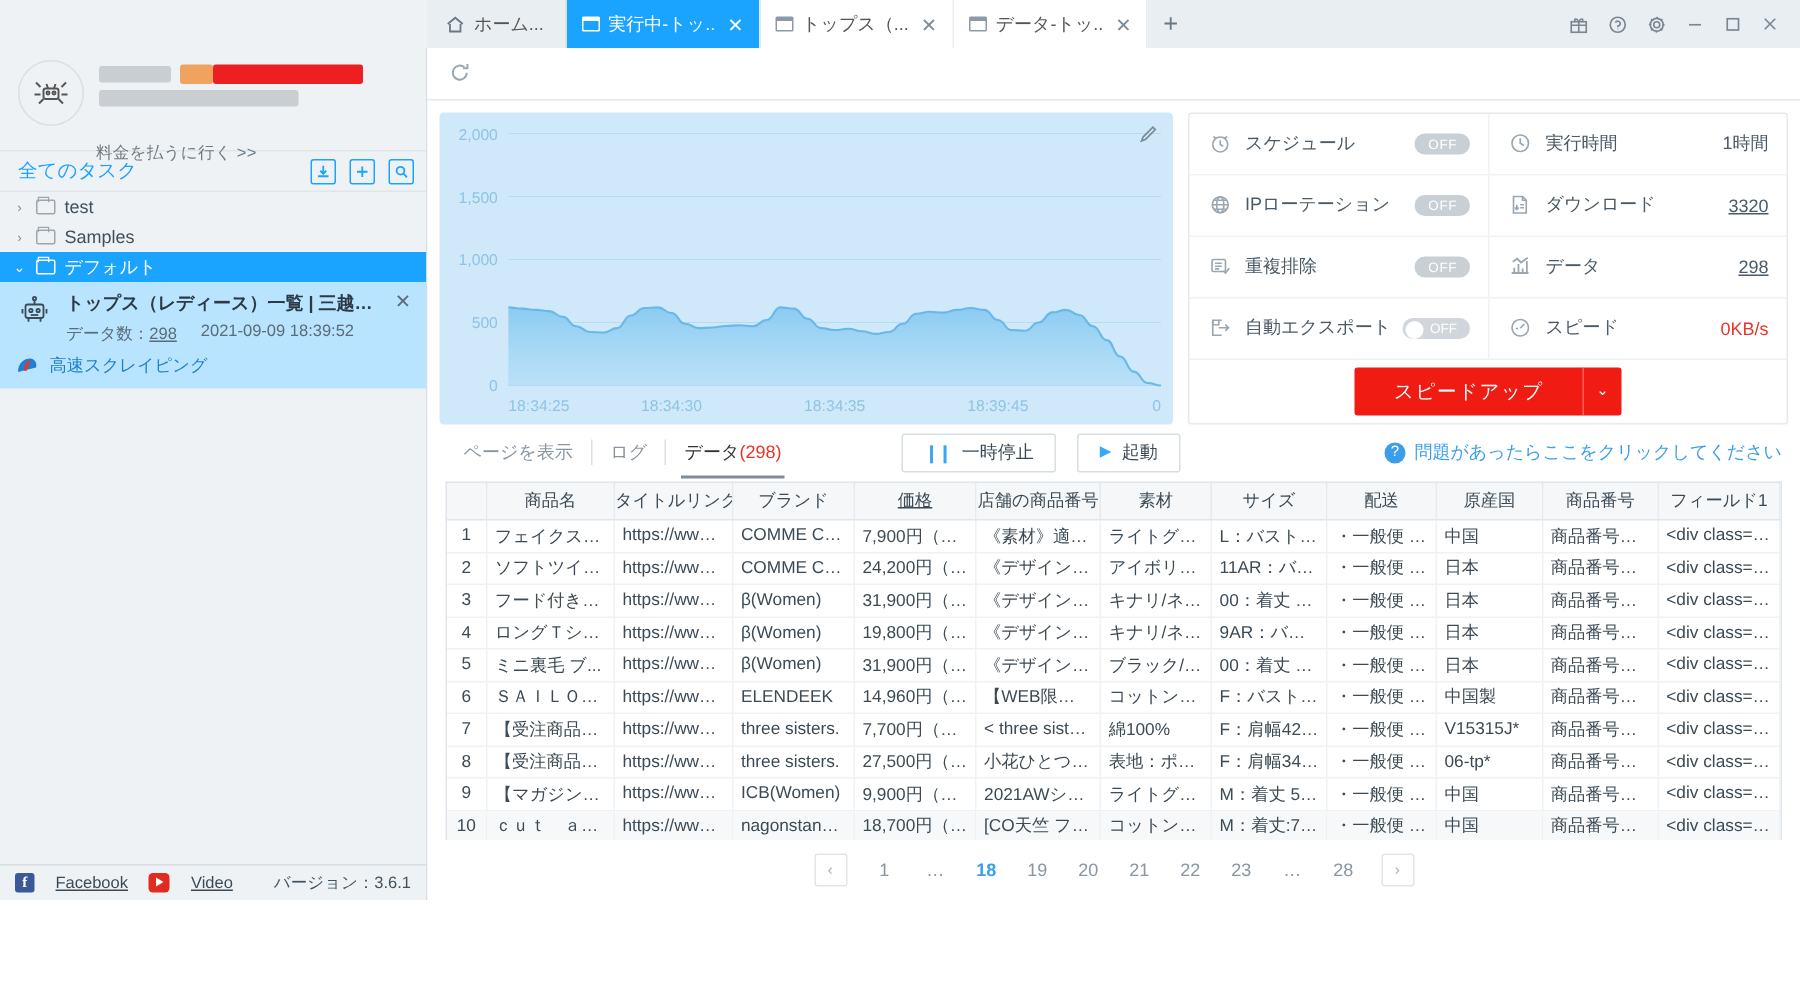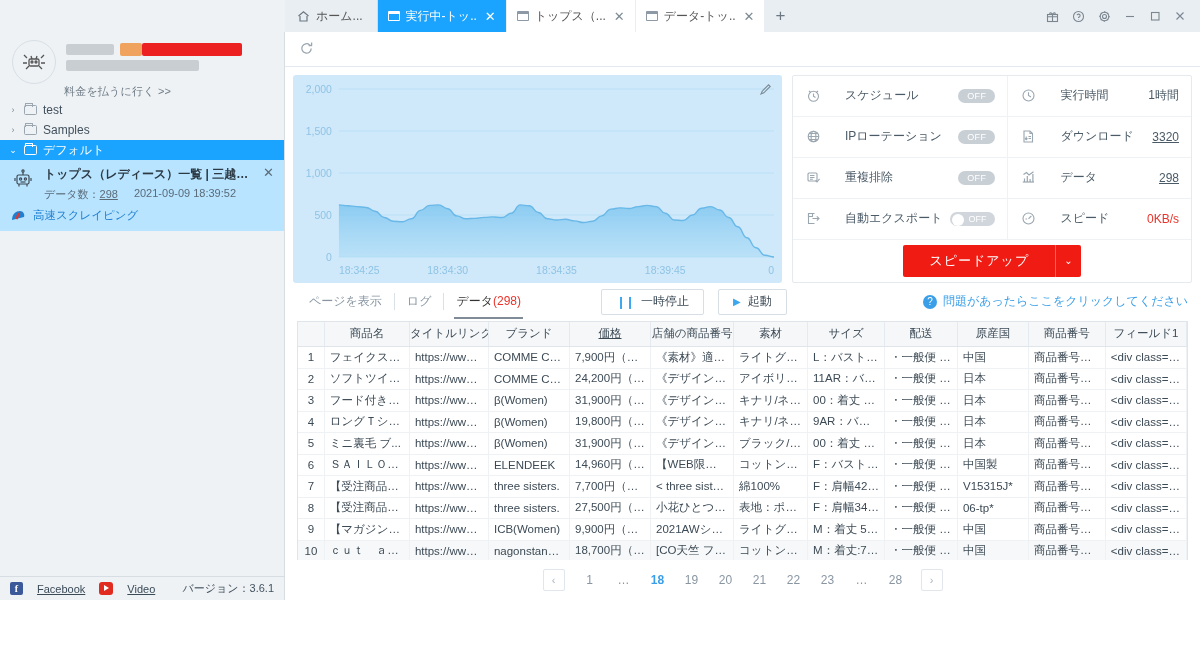--- a/index.html
+++ b/index.html
@@ -52,21 +52,21 @@
     background: #eef2f5; border: 1px solid #d8dfe5;
     display: flex; align-items: center; justify-content: center;
     flex: 0 0 auto; color: #555;
   }
   .acct-lines { flex: 1; padding-top: 3px; }
   .redact { border-radius: 2px; margin-bottom: 4px; }
   .r1 { height: 11px; width: 48px; background: #c9ced2; display: inline-block; vertical-align: middle; }
   .r1b { height: 13px; width: 22px; background: #f0a35e; display: inline-block; vertical-align: middle; }
   .r1c { height: 13px; width: 100px; background: #ec2020; display: inline-block; vertical-align: middle; }
   .r2 { height: 11px; width: 133px; background: #c9ced2; }
-  .paylink { font-size: 11px; color: #6f7c86; margin-top: 0; padding-left: 52px; letter-spacing: .2px; }
+  .paylink { font-size: 11px; color: #6f7c86; margin-top: 10px; padding-left: 52px; letter-spacing: .2px; }
 
   .tasks-header {
     height: 28px; display: flex; align-items: center;
     padding: 0 8px 0 12px;
     border-top: 1px solid #dfe5ea; border-bottom: 1px solid #dfe5ea;
     background: #eef2f5;
   }
   .tasks-title { color: #1aa3ff; font-size: 13px; }
   .tasks-icons { margin-left: auto; display: flex; gap: 9px; }
   .sq-ic { width: 17px; height: 17px; border: 1.4px solid #1aa3ff; border-radius: 2px; position: relative; color: #1aa3ff; display:flex; align-items:center; justify-content:center; font-size: 11px; line-height: 1;}
@@ -120,21 +120,21 @@
   .info-box { width: 400px; flex: 0 0 400px; border: 1px solid #e5eaef; border-radius: 2px; display: flex; flex-direction: column; }
   .info-grid { display: grid; grid-template-columns: 1fr 1fr; }
   .info-cell {
     height: 41px; display: flex; align-items: center; gap: 8px;
     padding: 0 12px 0 12px;
     border-bottom: 1px solid #eef2f5;
     font-size: 12px; color: #4a5a66;
   }
   .info-cell.left { border-right: 1px solid #eef2f5; }
   .info-cell .ic { width: 17px; flex: 0 0 17px; color: #9aa6b0; display:flex; align-items:center; justify-content:center; }
-  .info-cell .lbl { flex: 1 1 auto; white-space: nowrap; overflow: hidden; margin-left: 15px; }
+  .info-cell .lbl { flex: 1 1 auto; white-space: nowrap; overflow: hidden; }
   .toggle-off {
     background: #c8cfd5; color: #fff; border-radius: 9px;
     font-size: 9px; letter-spacing: .4px;
     padding: 2px 9px; flex: 0 0 auto;
   }
   .toggle-knob {
     background: #d0d6db; border-radius: 9px; font-size: 9px; color: #fff;
     padding: 2px 9px 2px 18px; position: relative; flex: 0 0 auto;
   }
   .toggle-knob:before { content:""; position:absolute; left:2px; top:2px; width:12px; height:12px; background:#fff; border-radius:50%; }
@@ -301,20 +301,48 @@
           <div class="acct-lines">
             <div>
               <span class="redact r1"></span><span class="redact r1b" style="margin-left:6px"></span><span class="redact r1c"></span>
             </div>
             <div class="redact r2"></div>
           </div>
         </div>
         <div class="paylink">料金を払うに行く &gt;&gt;</div>
       </div>
 
+      <div class="tasks-header">
+        <div class="tasks-title">全てのタスク</div>
+        <div class="tasks-icons">
+          <div class="sq-ic">
+            <svg width="11" height="11" viewBox="0 0 11 11">
+                <g stroke="#1aa3ff" stroke-width="1.2" fill="none">
+                  <path d="M5.5 1.5 L5.5 6.5 M3.5 4.8 L5.5 6.9 L7.5 4.8"></path>
+                  <path d="M2 8.5 L9 8.5"></path>
+                </g>
+              </svg>
+          </div>
+          <div class="sq-ic">
+            <svg width="11" height="11" viewBox="0 0 11 11">
+                <g stroke="#1aa3ff" stroke-width="1.2">
+                  <path d="M5.5 2 L5.5 9 M2 5.5 L9 5.5"></path>
+                </g>
+              </svg>
+          </div>
+          <div class="sq-ic">
+            <svg width="11" height="11" viewBox="0 0 11 11">
+                <g stroke="#1aa3ff" stroke-width="1.2" fill="none">
+                  <circle cx="5" cy="4.8" r="2.6"></circle>
+                  <path d="M7 6.8 L9.3 9.2"></path>
+                </g>
+              </svg>
+          </div>
+        </div>
+      </div>
 
       <div class="tree" id="tree">
           <div class="tree-row">
             <span class="caret">›</span>
             <span class="folder"></span>
             <span>test</span>
           </div>
           <div class="tree-row">
             <span class="caret">›</span>
             <span class="folder"></span>

